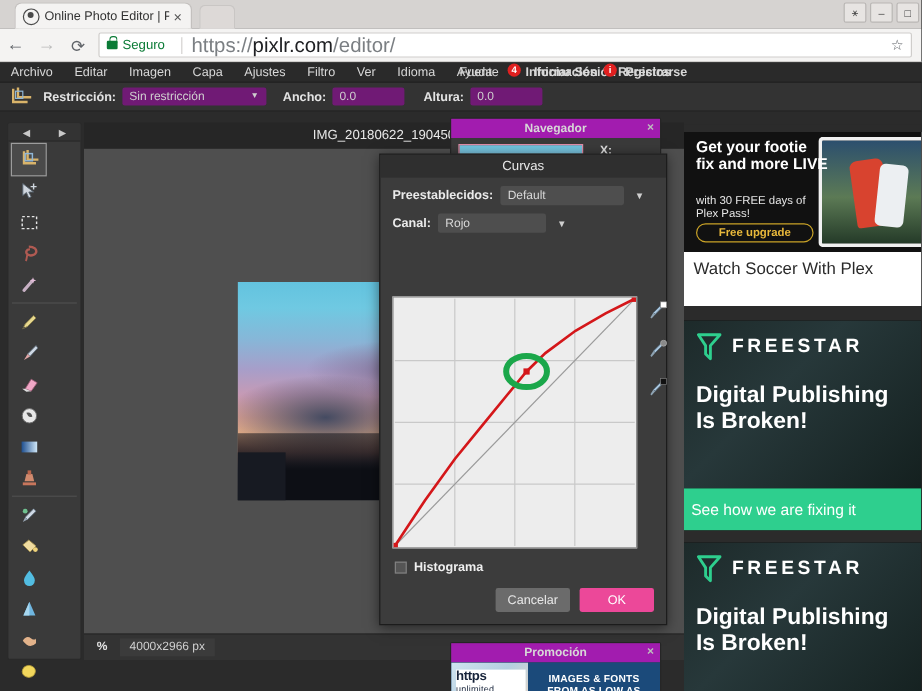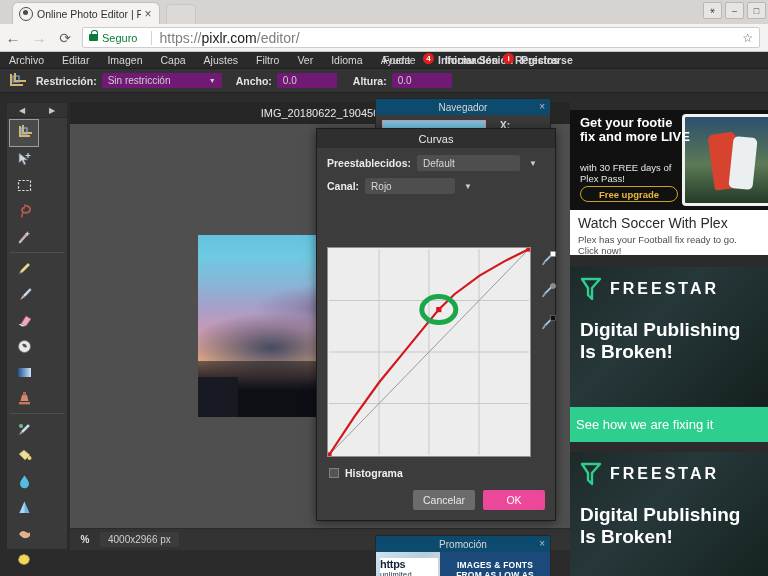--- a/index.html
+++ b/index.html
@@ -65,21 +65,21 @@
     display: flex; align-items: center; padding: 0 6px; position: relative;
   }
   .lock { width: 9px; height: 7px; background: #0b7b36; border-radius: 1px;
           position: relative; margin-right: 4px; flex: 0 0 auto; }
   .lock::before {
     content: ""; position: absolute; left: 2px; top: -4px; width: 5px; height: 5px;
     border: 1.4px solid #0b7b36; border-bottom: none; border-radius: 3px 3px 0 0;
   }
   .secure { color: #0b7b36; font-size: 11px; margin-right: 14px; }
   .url-sep { width: 1px; height: 14px; background: #d4d2d0; margin-right: 7px; }
-  .url { font-size: 14px; color: #202124; }
+  .url { font-size: 17px; color: #202124; }
   .url .dim { color: #7b7f83; }
   .star { position: absolute; right: 6px; top: 3px; font-size: 12px; color: #5f6368; }
 
   
   .app {
     position: absolute; left: 0; top: 52px; width: 768px; height: 524px;
     background: #2b2b2b;
   }
   .menubar {
     position: absolute; left: 0; top: 0; width: 768px; height: 17px;
@@ -166,22 +166,22 @@
     color: #d0d0d0; font-size: 10px; border-top: 1px solid #2a2a2a;
   }
   .doc-status .pct { width: 30px; text-align: center; font-weight: bold; color: #e3e3e3;}
   .doc-status .dims { background: #3b3b3b; height: 15px; line-height: 15px; padding: 0 8px; }
 
   
   .panel {
     position: absolute; background: #3a3a3a; border: 1px solid #262626; border-radius: 2px;
   }
   .panel-head {
-    height: 16px; background: #0c4a6e; color: #d7d7d7; font-size: 10px;
-    display: flex; align-items: center; justify-content: center; position: relative;
+    height: 16px; background: #a21caf; color: #d7d7d7; font-size: 10px;
+    display: flex; align-items: center; justify-content: center; position: relative; font-weight: bold;
   }
   .panel-close { position: absolute; right: 5px; top: 2px; font-size: 10px; color: #bdbdbd; }
   .nav-panel { left: 375px; top: 46px; width: 176px; height: 60px; }
   .nav-body { display: flex; padding: 5px 6px; }
   .nav-thumb {
     width: 104px; height: 26px; border: 1.5px solid #e08ca8;
     background: linear-gradient(to bottom, #6cc5e2, #8fb9cf 70%, #415063);
   }
   .nav-x { color: #e0e0e0; font-size: 10px; font-weight: bold; margin-left: 14px; }
 
@@ -624,21 +624,20 @@
         <div class="plex-top">
           <div class="plex-photo">
             <div class="plex-player"></div>
             <div class="plex-player2"></div>
           </div>
           <div class="plex-h">Get your footie fix and more LIVE</div>
           <div class="plex-sub">with 30 FREE days of Plex Pass!</div>
           <div class="plex-cta">Free upgrade</div>
         </div>
         <div class="plex-title">Watch Soccer With Plex</div>
-        <div class="plex-desc">Plex has your Football fix ready to go. Click now!</div>
 
       </div>
 
       <div class="ad-card fs-ad1">
         <div class="fs-hero">
           <div class="fs-logo">
             <div class="fs-mark">
               <svg width="22" height="24" viewBox="0 0 22 24">
                   <path d="M2 2 L20 2 L12 11 L12 22 L8 18 L8 11 Z" fill="none" stroke="#2ecf8e" stroke-width="2.4" stroke-linejoin="round"></path>
                 </svg>

